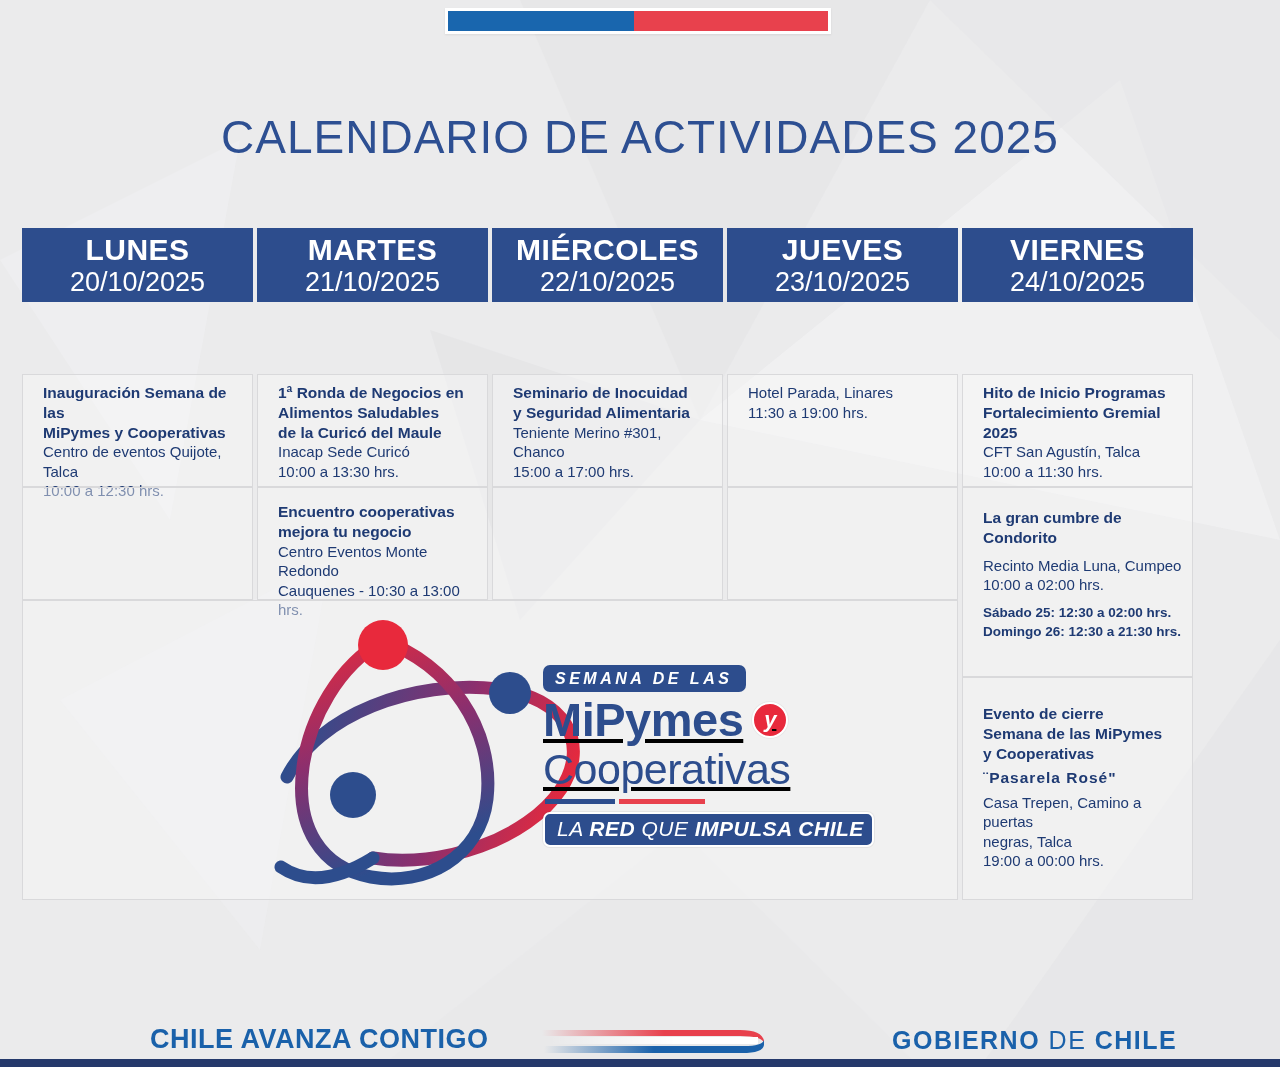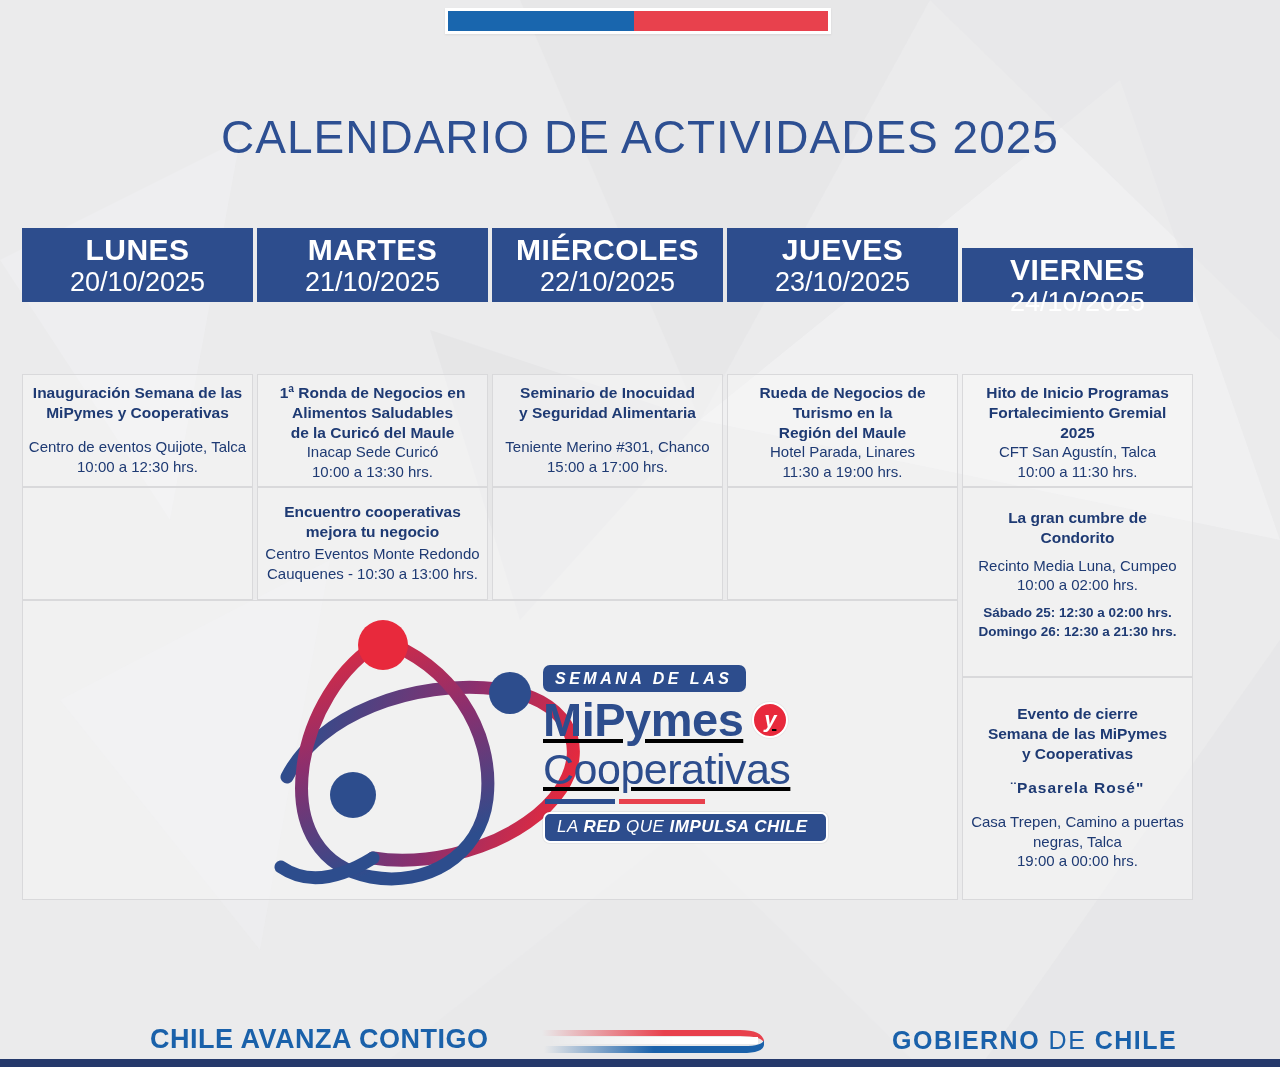--- a/index.html
+++ b/index.html
@@ -50,21 +50,21 @@
   }
   .day-name{font-size:30px;font-weight:bold;letter-spacing:.5px;}
   .day-date{font-size:27px;font-weight:400;}
   .spacer-row{grid-column:1 / -1;}
   .cell{
     border:1px solid #d9d9db;
     background:rgba(248,248,249,.45);
   }
   .event{
     display:flex;flex-direction:column;justify-content:space-between;
-    padding:8px 5px 10px 5px;text-align:center;color:var(--navy-text);
+    padding:8px 5px 10px 20px;color:var(--navy-text);
   }
   .ev-title{font-weight:bold;font-size:15.5px;line-height:1.28;white-space:pre-line;}
   .ev-subtitle{font-weight:bold;font-size:15.5px;letter-spacing:1px;white-space:pre-line;}
   .ev-bottom{font-size:15px;line-height:1.3;}
   .ev-venue{white-space:pre-line;}
   .ev-time{white-space:pre-line;}
   .ev-schedule{font-weight:bold;font-size:13.5px;line-height:1.45;white-space:pre-line;}
 
   
   .logo-cell{
@@ -85,22 +85,22 @@
     font-size:22px;display:flex;align-items:center;justify-content:center;
     box-shadow:0 0 0 1px rgba(0,0,0,.04);
   }
   .brand-sub{color:var(--primary-blue);font-size:43px;font-weight:400;letter-spacing:-.5px;margin-top:-2px;}
   .brand-underline{display:flex;height:5px;width:160px;margin:5px 0 8px 2px;}
   .brand-underline .blue{width:45%;background:var(--primary-blue);}
   .brand-underline .gap{width:4px;background:transparent;}
   .brand-underline .red{width:55%;background:var(--flag-red);}
   .tagline-badge{
     display:inline-block;background:var(--primary-blue);color:#fff;
-    border:2.5px solid #fff;border-radius:7px;padding:3px 18px 4px 12px;
-    font-size:17px;letter-spacing:.5px;white-space:nowrap;
+    border:2.5px solid #fff;border-radius:7px;padding:3px 8px 4px 12px;
+    font-size:21px;letter-spacing:.5px;white-space:nowrap;
     box-shadow:0 0 0 1px rgba(0,0,0,.05);
   }
   .tagline-badge .it{font-style:italic;font-weight:400;}
   .tagline-badge .bd{font-weight:bold;font-style:italic;}
 
   
   .footer-left{
     position:absolute;left:150px;top:1024px;z-index:2;
     color:var(--footer-blue);font-size:27px;letter-spacing:.5px;font-weight:bold;
   }
@@ -150,21 +150,21 @@
       <div class="day-date">21/10/2025</div>
     </div>
     <div class="day-header" style="grid-column:3;grid-row:1;">
       <div class="day-name">MIÉRCOLES</div>
       <div class="day-date">22/10/2025</div>
     </div>
     <div class="day-header" style="grid-column:4;grid-row:1;">
       <div class="day-name">JUEVES</div>
       <div class="day-date">23/10/2025</div>
     </div>
-    <div class="day-header" style="grid-column:5;grid-row:1;margin-top:20px;">
+    <div class="day-header" style="grid-column:5;grid-row:1;">
       <div class="day-name">VIERNES</div>
       <div class="day-date">24/10/2025</div>
     </div>
 
     <div class="spacer-row" style="grid-row:2;"></div>
 
     <div class="cell event" style="grid-column:1;grid-row:3;">
       <div class="ev-title">Inauguración Semana de las
 MiPymes y Cooperativas</div>
       <div class="ev-bottom">
@@ -183,23 +183,20 @@
     </div>
     <div class="cell event" style="grid-column:3;grid-row:3;">
       <div class="ev-title">Seminario de Inocuidad
 y Seguridad Alimentaria</div>
       <div class="ev-bottom">
         <div class="ev-venue">Teniente Merino #301, Chanco</div>
         <div class="ev-time">15:00 a 17:00 hrs.</div>
       </div>
     </div>
     <div class="cell event" style="grid-column:4;grid-row:3;">
-      <div class="ev-title">Rueda de Negocios de
-Turismo en la
-Región del Maule</div>
       <div class="ev-bottom">
         <div class="ev-venue">Hotel Parada, Linares</div>
         <div class="ev-time">11:30 a 19:00 hrs.</div>
       </div>
     </div>
     <div class="cell event" style="grid-column:5;grid-row:3;">
       <div class="ev-title">Hito de Inicio Programas
 Fortalecimiento Gremial
 2025</div>
       <div class="ev-bottom">

